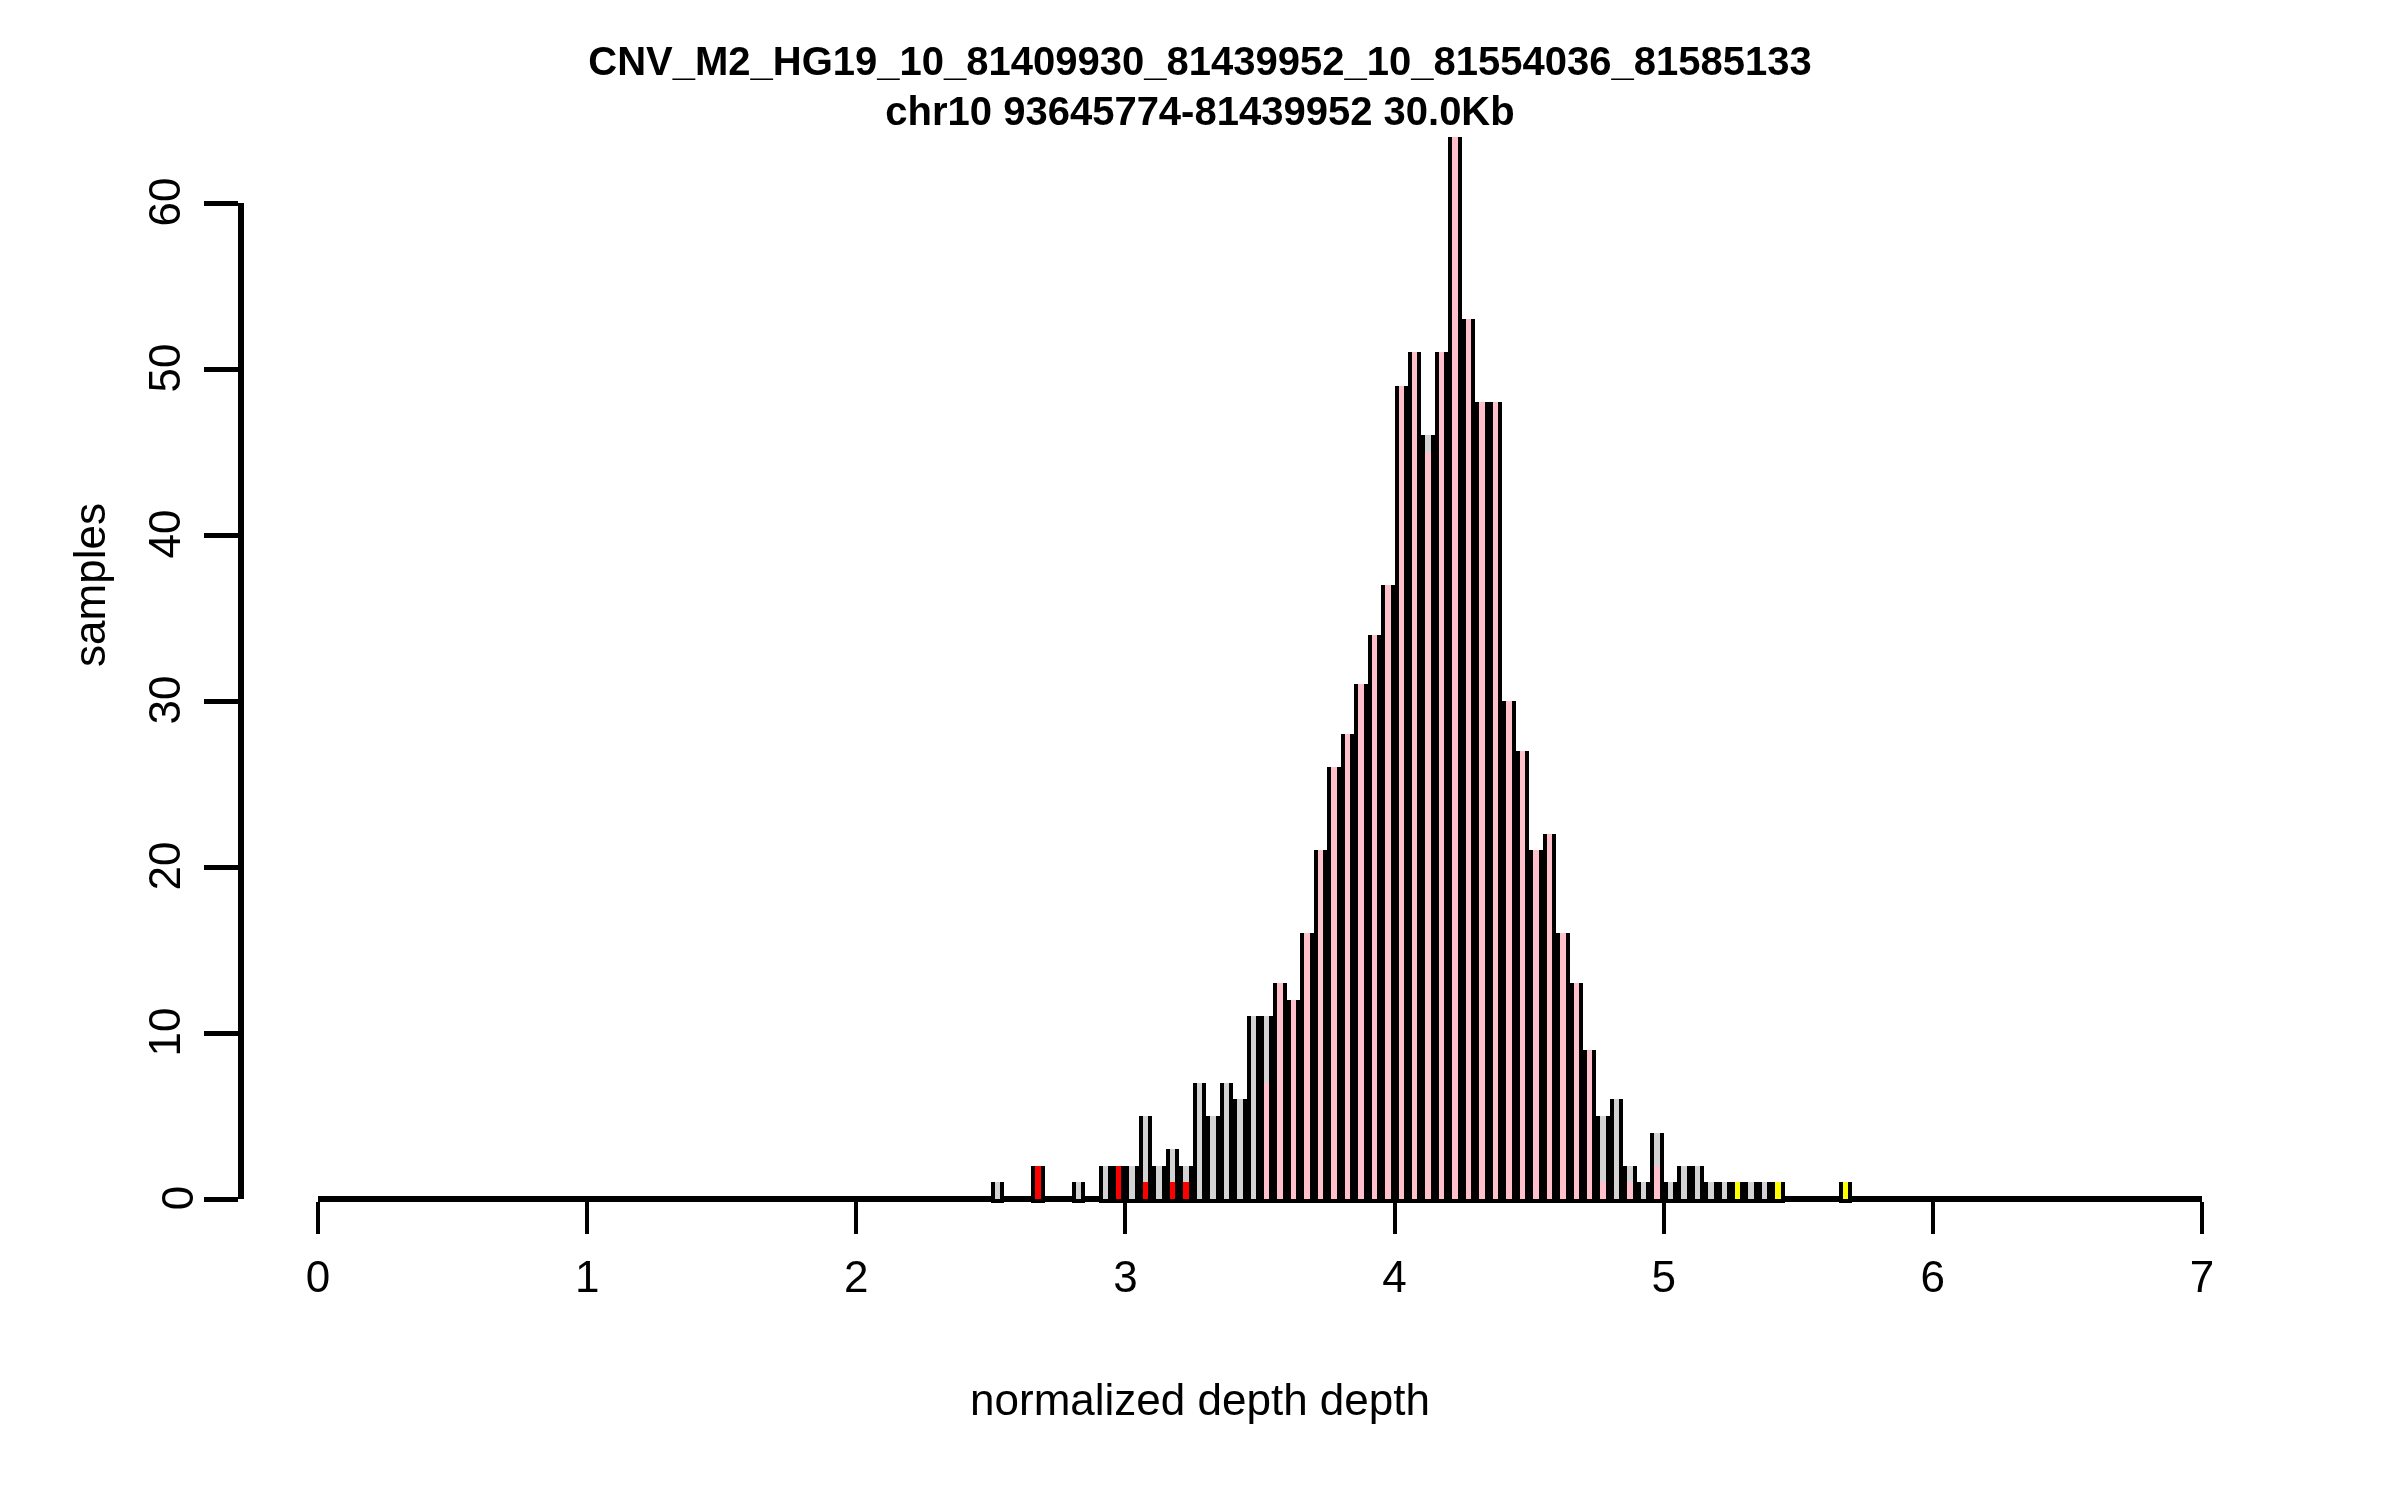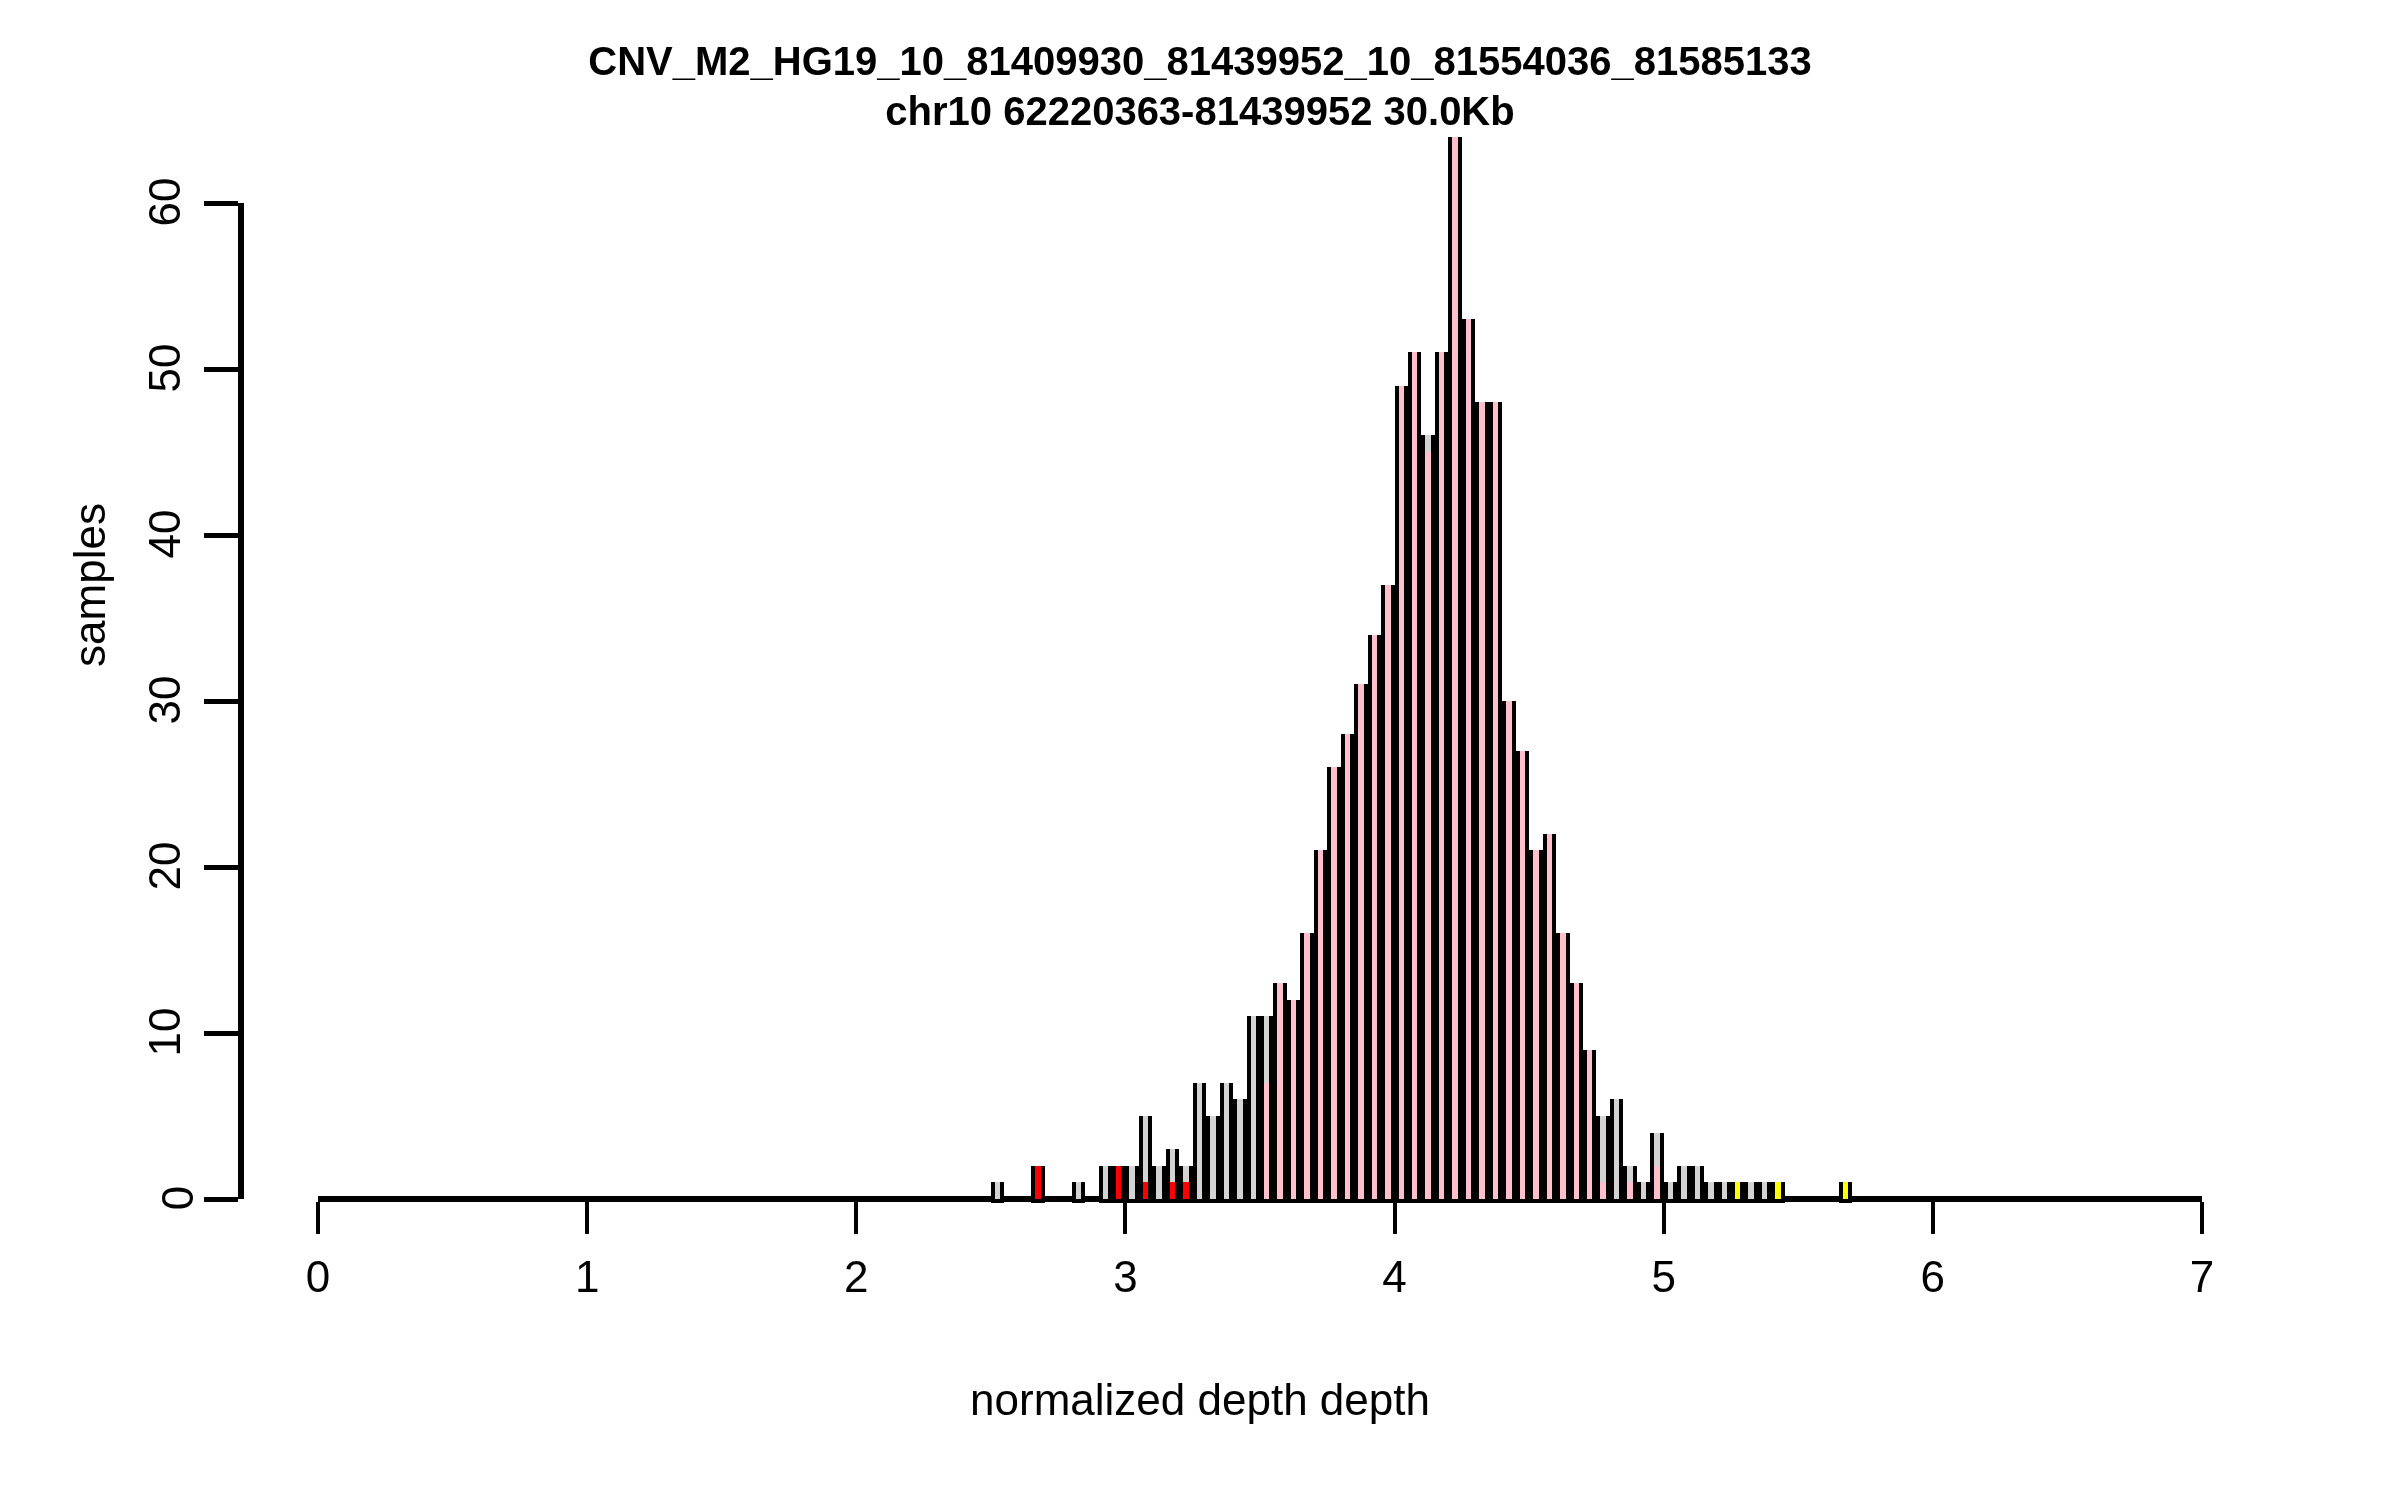--- a/index.html
+++ b/index.html
@@ -32,21 +32,21 @@
   .bar{position:absolute;box-sizing:border-box;border:4px solid #000;}
   .seg{position:absolute;left:0;right:0;bottom:0;}
 </style>
 </head>
 <body>
 
 <div id="stage">
 
   <div class="title-block">
     <div class="title-line">CNV_M2_HG19_10_81409930_81439952_10_81554036_81585133</div>
-    <div class="title-line">chr10 62220363-81439952 30.0Kb</div>
+    <div class="title-line">chr10 93645774-81439952 30.0Kb</div>
   </div>
 
   <div id="ylabel">
     <span class="t">samples</span>
   </div>
 
   <div id="yaxis"></div>
   <div id="yticks">
       <div class="ytick" style="top: 1197px;"></div>
       <div class="yticklabel" style="top: 1173px;"><span class="ylab-rot">0</span></div>

